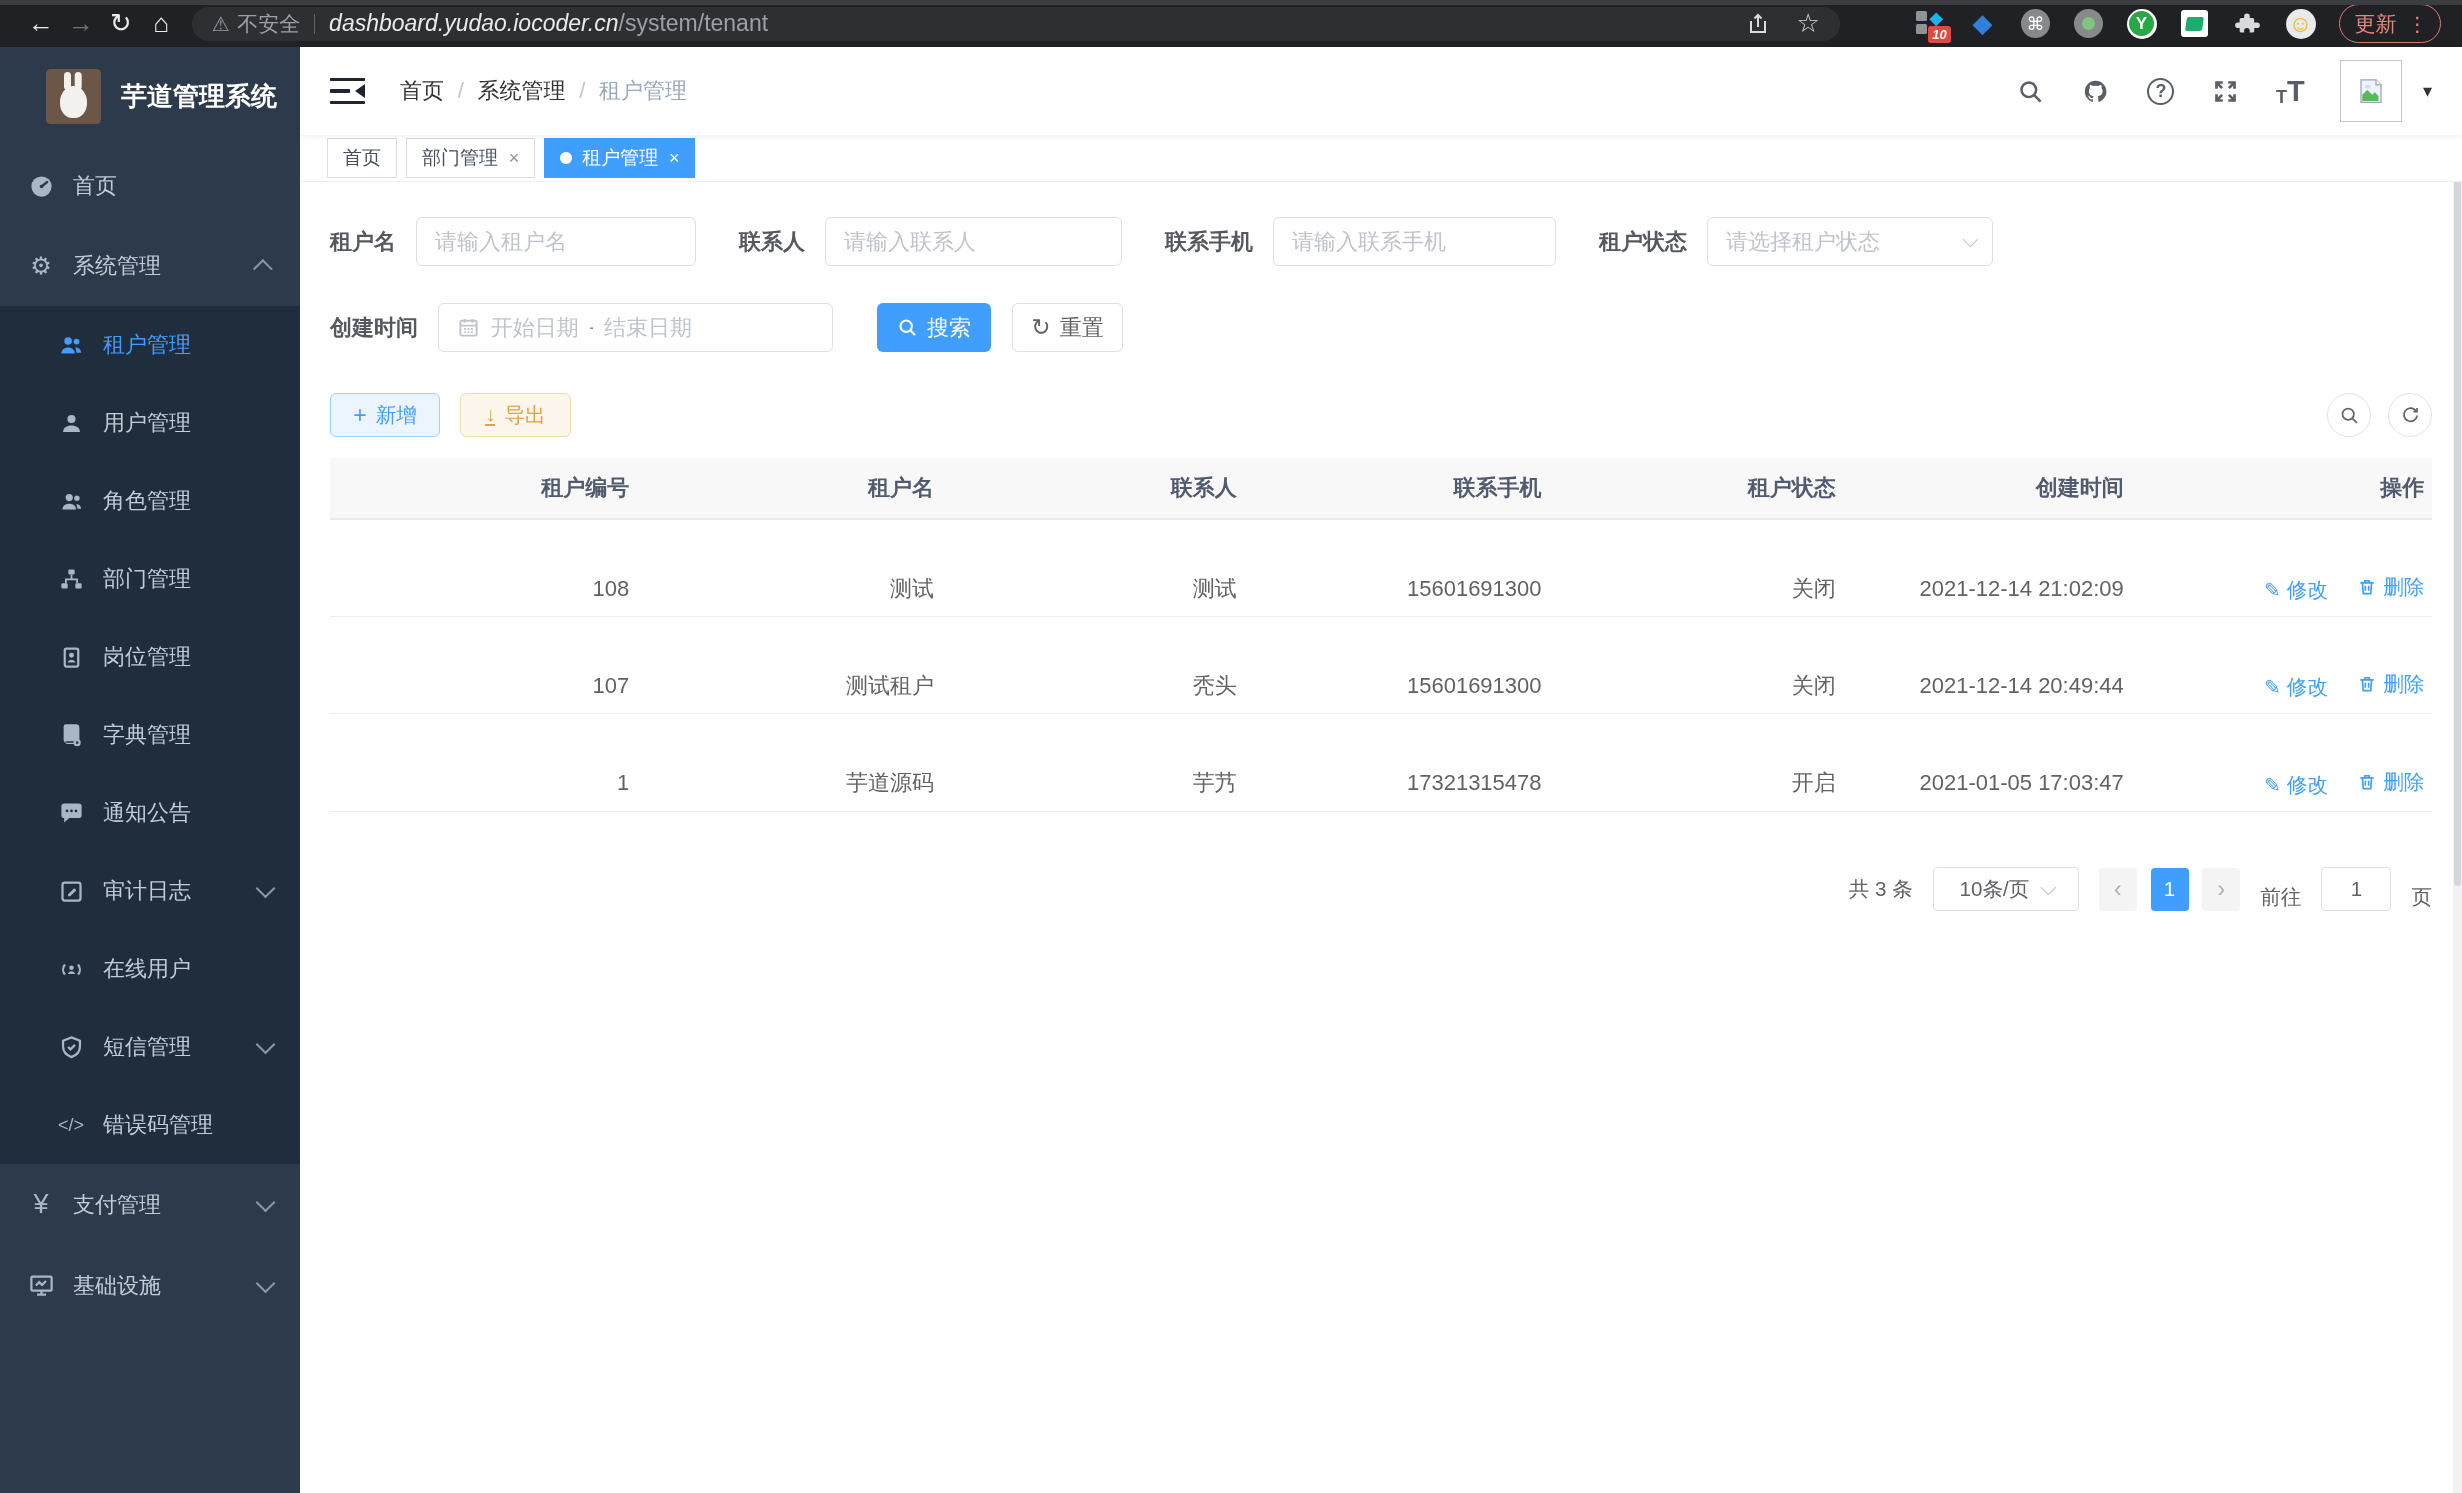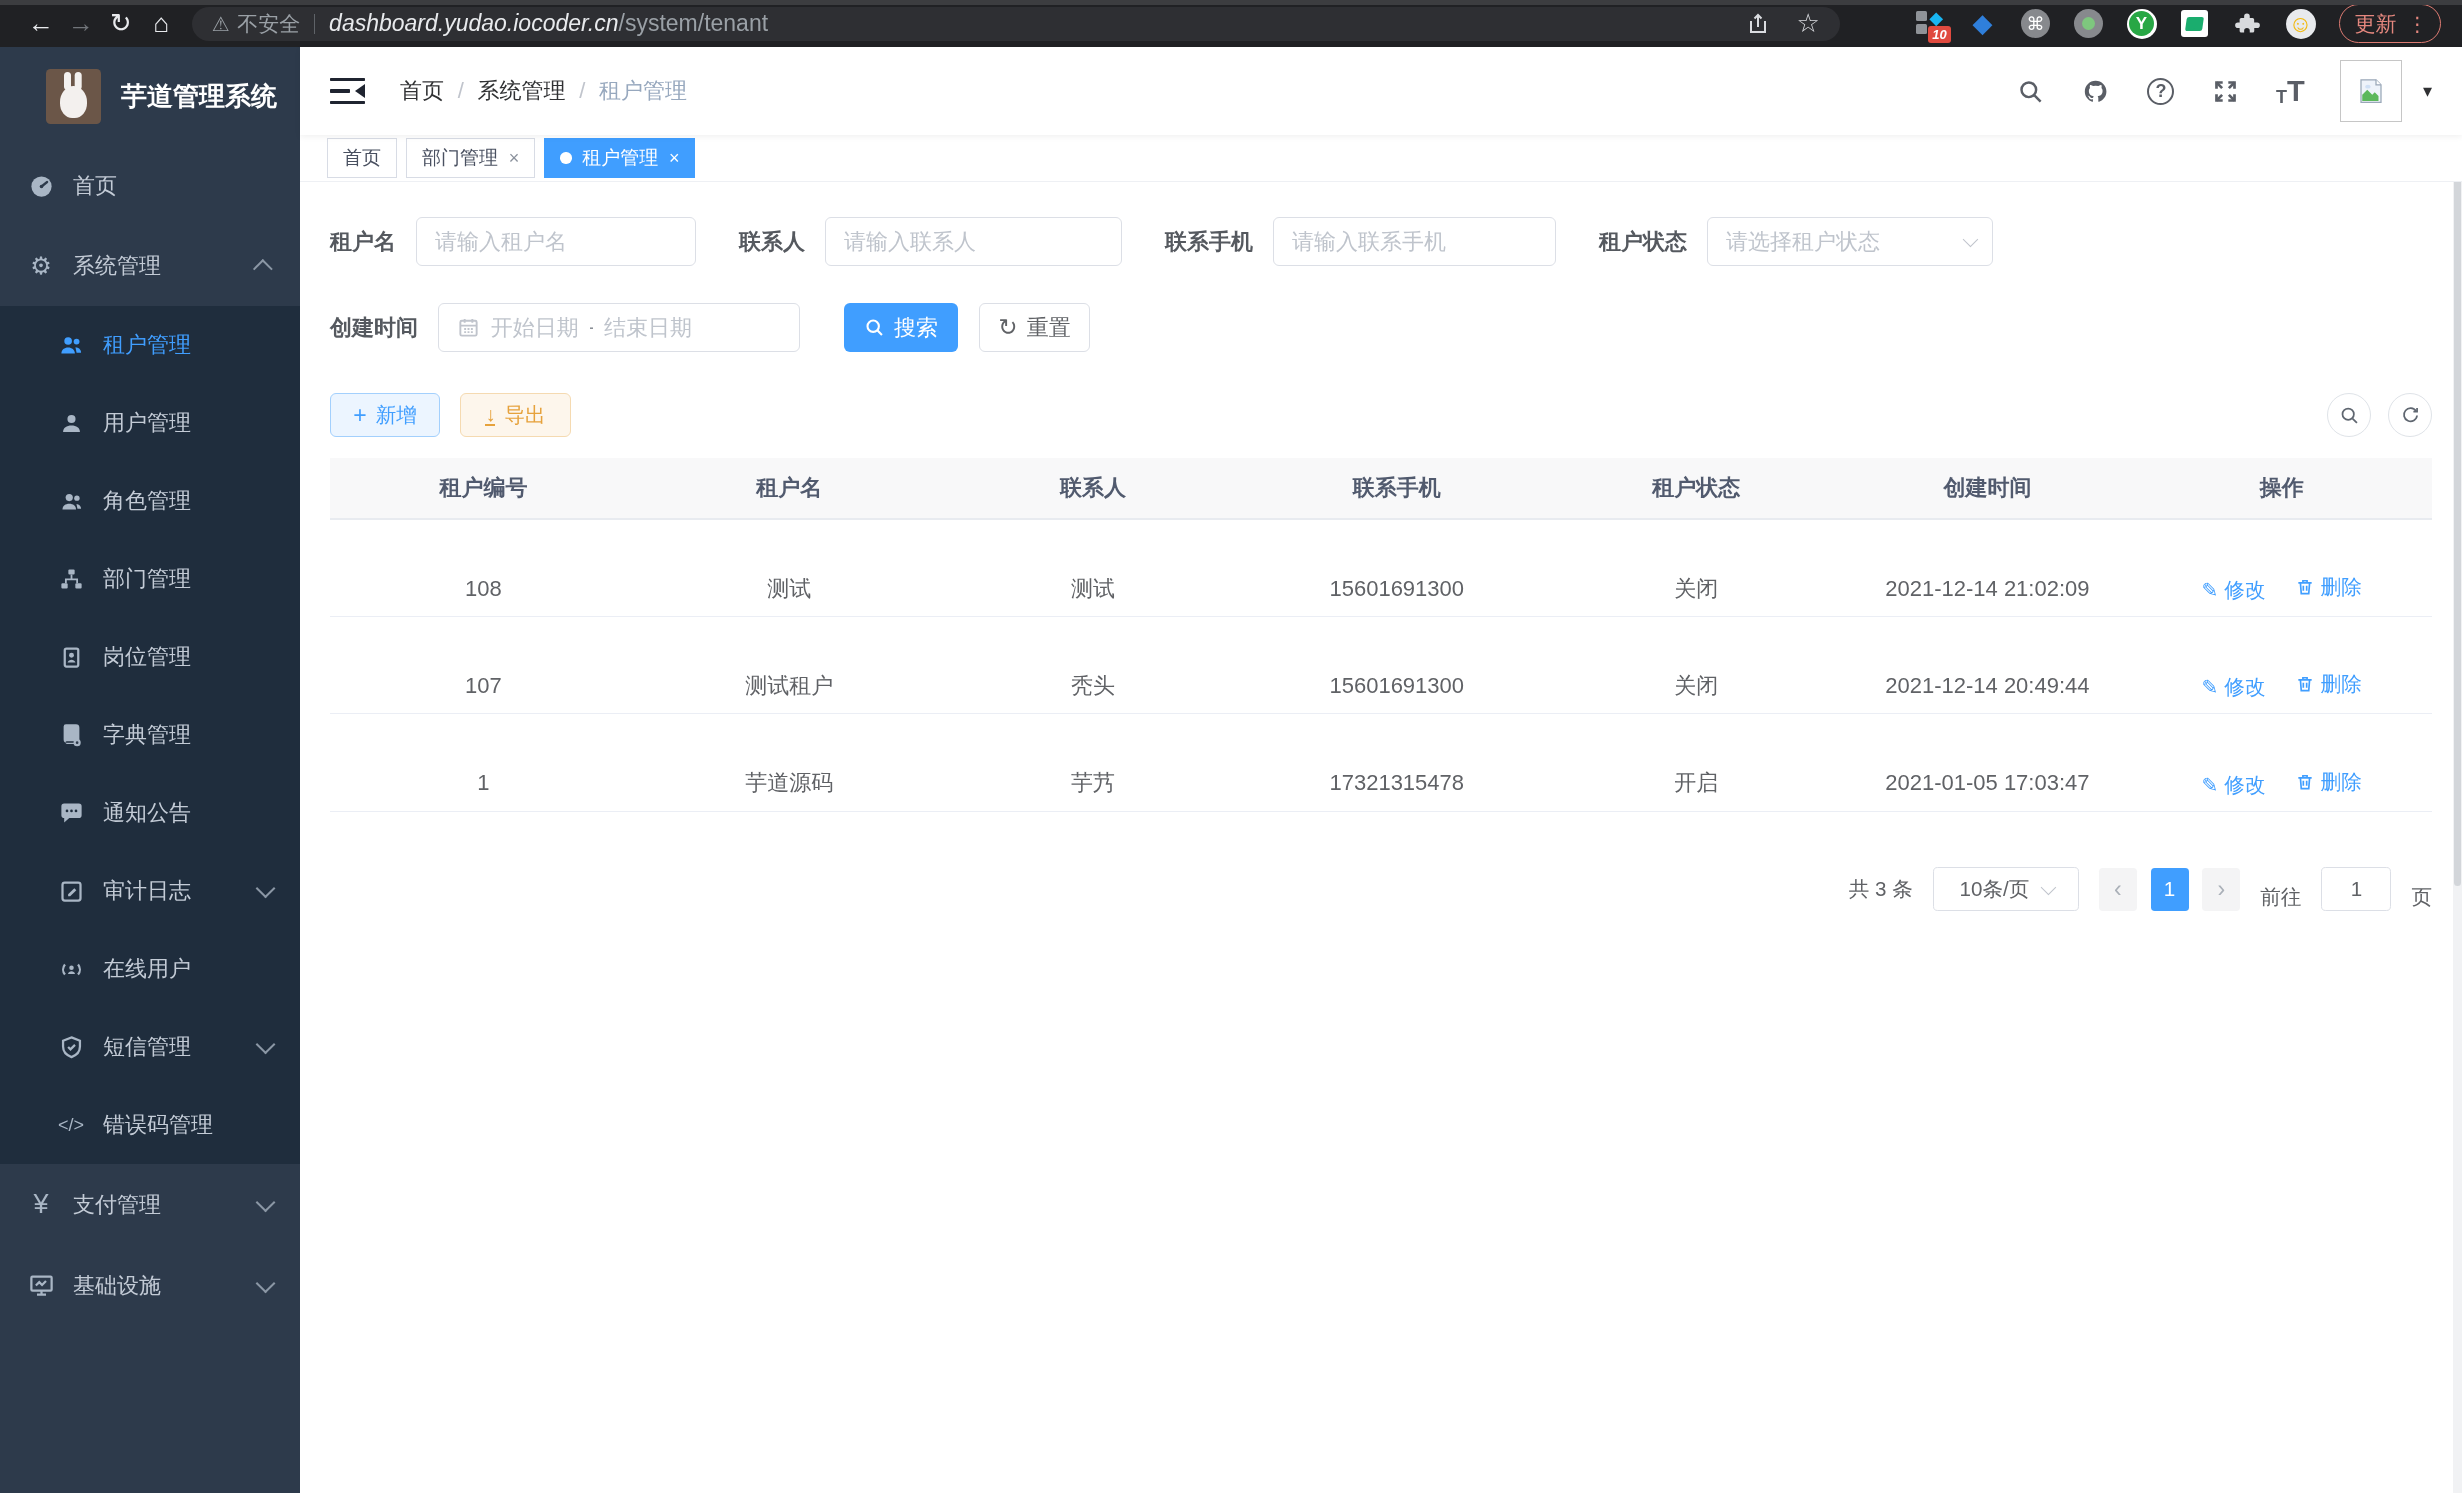--- a/index.html
+++ b/index.html
@@ -98,21 +98,21 @@
   .frow { display:flex; align-items:center; }
   .frow.r1 { margin-top:35px; }
   .frow.r2 { margin-top:37px; }
   .fgroup { display:flex; align-items:center; margin-right:43px; }
   .flabel { font-size:22px; font-weight:700; color:#55595f; margin-right:20px; white-space:nowrap; }
   .finput { height:49px; border:1.5px solid #dcdfe6; border-radius:6px; background:#fff; display:flex; align-items:center; padding:0 18px; }
   .finput input { border:none; outline:none; font-size:22px; color:#606266; width:100%; background:transparent; font-family:inherit; }
   .finput input::placeholder { color:#bfc4cc; }
   .w-name { width:280px; } .w-contact { width:297px; } .w-mobile { width:283px; } .w-status { width:286px; }
   .sel-caret { width:10.7px; height:10.7px; border-right:1.9px solid #c0c4cc; border-bottom:1.9px solid #c0c4cc; transform:rotate(45deg) translateY(-3px); flex:none; margin-left:9px; }
-  .date-box { width:362px; gap:10.7px; }
+  .date-box { width:395px; gap:10.7px; }
   .date-box .dph { font-size:22px; color:#bfc4cc; white-space:nowrap; }
   .date-sep { color:#8a8f96; font-weight:700; }
   .cal-ic { width:23px; height:23px; color:#c0c4cc; flex:none; }
   .btn { height:49px; border-radius:6px; display:flex; align-items:center; justify-content:center; gap:9px; font-size:22px; cursor:pointer; border:1.5px solid transparent; white-space:nowrap; }
   .btn svg { width:21px; height:21px; }
   .btn-search { background:#409eff; color:#fff; width:114px; margin-left:44px; }
   .btn-reset { background:#fff; color:#606266; border-color:#dcdfe6; width:111px; margin-left:21px; }
   .glyph-ic { font-size:23px; line-height:1; }
 
   
@@ -123,21 +123,21 @@
   .tool-right { margin-left:auto; display:flex; gap:17px; }
   .circ-btn { width:44px; height:44px; border-radius:50%; border:1.5px solid #dfe3e8; color:#5f6670; display:flex; align-items:center; justify-content:center; cursor:pointer; background:#fff; }
   .circ-btn svg { width:21px; height:21px; }
 
   
   .tbl { margin-top:21px; width:100%; border-bottom:1.5px solid #ebeef5; font-size:22px; }
   .trow { display:flex; align-items:center; }
   .trow.head { background:#f8f8f9; color:#515a6e; font-weight:700; height:62px; border-bottom:2.3px solid #e8ebf0; }
   .trow.body { color:#606266; height:56px; border-bottom:1.5px solid #ebeef5; background:#fff;margin-top:41px; }
   .trow.body:last-child { border-bottom:none; }
-  .tc { text-align:center; padding:0 7.6px; overflow:hidden; white-space:nowrap; }
+  .tc { text-align:right; padding:0 7.6px; overflow:hidden; white-space:nowrap; }
   .c1{width:14.6%;} .c2{width:14.5%;} .c3{width:14.4%;} .c4{width:14.5%;} .c5{width:14%;} .c6{width:13.7%;} .c7{width:14.3%;}
   .act-link { color:#409eff; cursor:pointer; font-size:20.6px; display:inline-flex; align-items:center; gap:6px; }
   .act-link + .act-link { margin-left:23px; }
   .act-link svg { width:20px; height:20px; }
   .edit-glyph { font-size:20px; }
 
   
   .pager { margin-top:55px; display:flex; align-items:center; justify-content:flex-end; font-size:20.6px; color:#606266; gap:20px; }
   .pg-select { width:146px; height:44px; border:1.5px solid #dcdfe6; border-radius:4.6px; display:flex; align-items:center; justify-content:center; gap:12px; color:#606266; cursor:pointer; background:#fff; }
   .pg-btn { width:38px; height:43px; border-radius:3.8px; background:#f4f4f5; color:#aab0b8; display:flex; align-items:center; justify-content:center; font-size:23px; cursor:pointer; }

